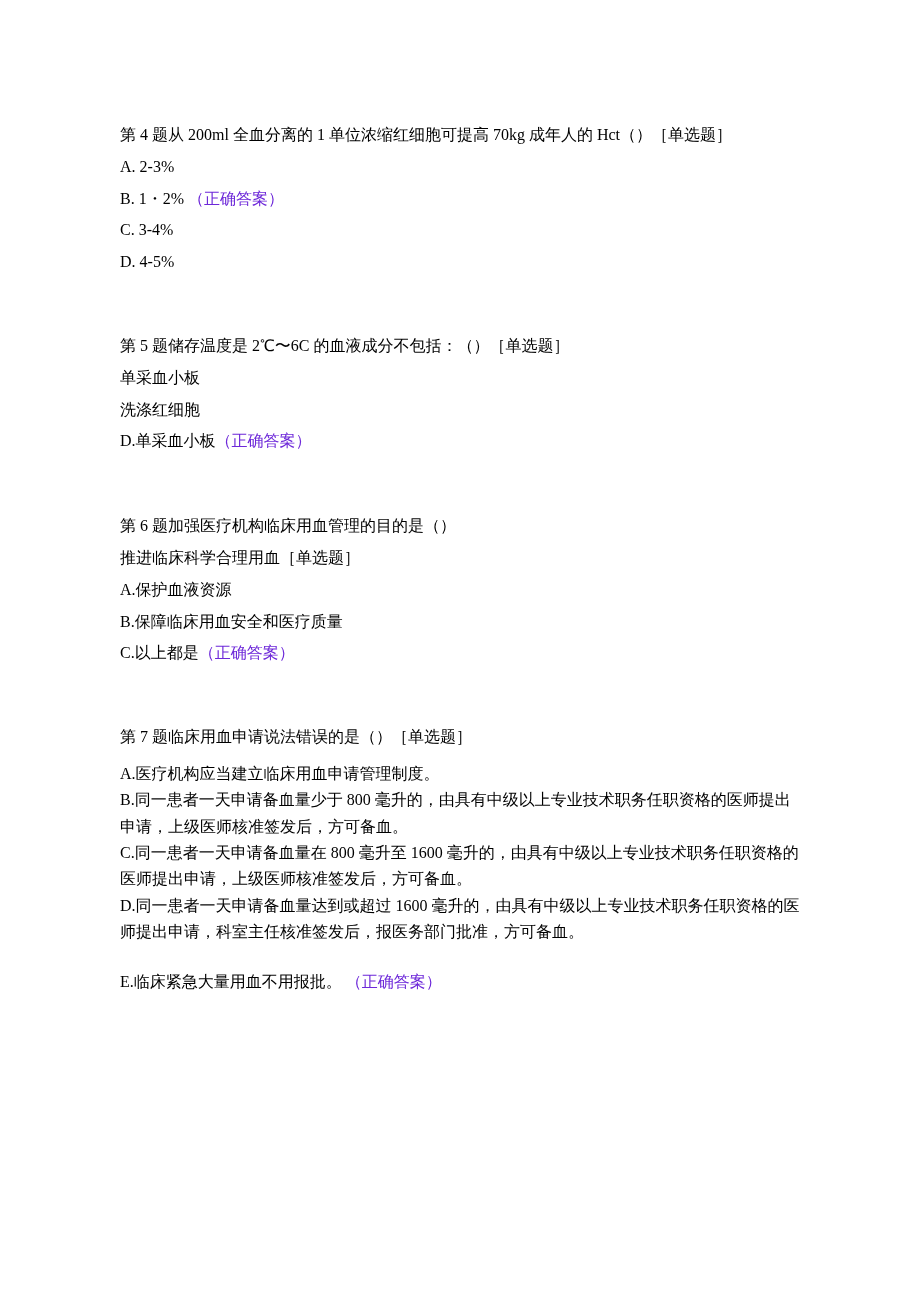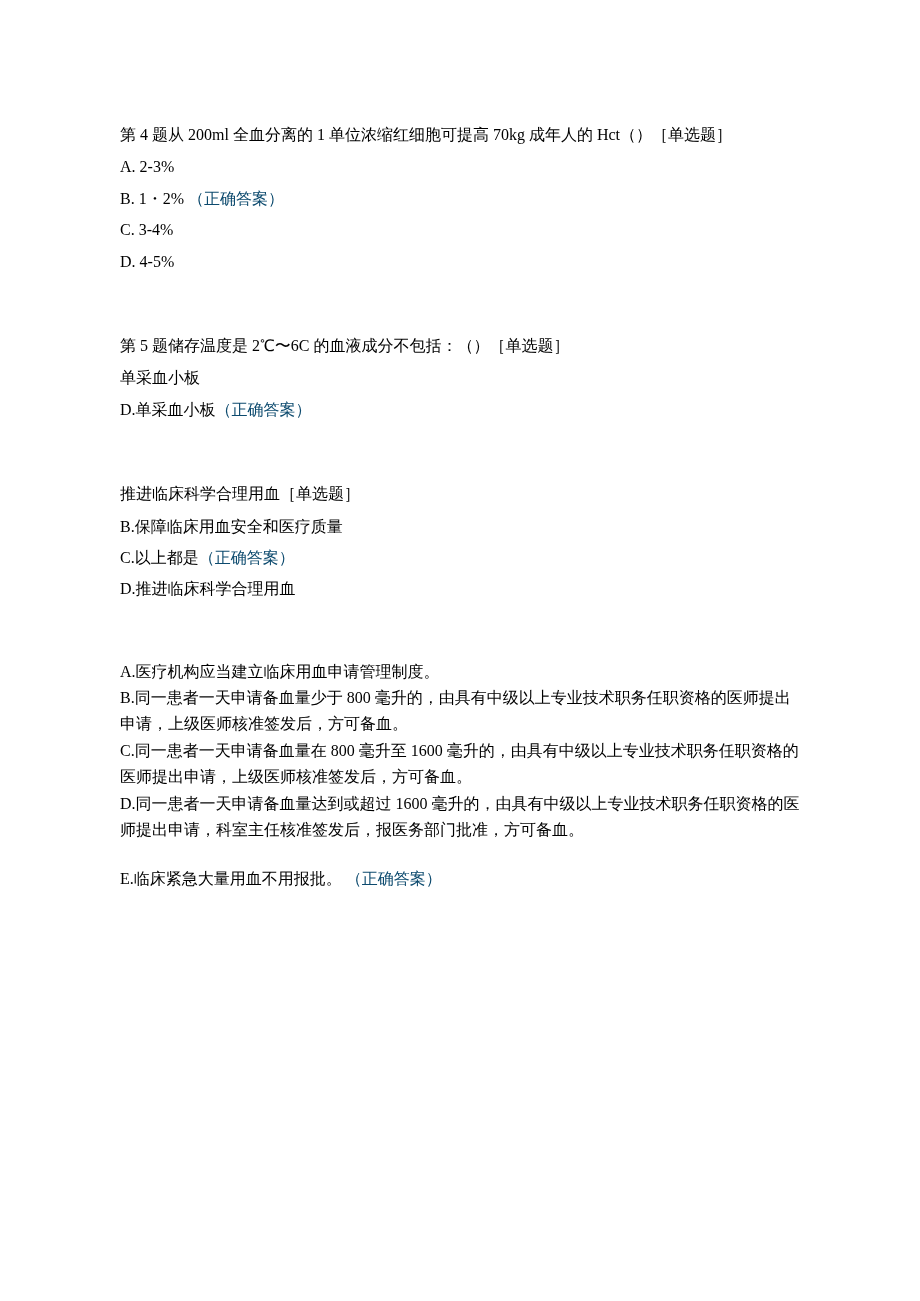--- a/index.html
+++ b/index.html
@@ -23,21 +23,21 @@
       margin-bottom: 2px;
     }
     .option {
       margin-bottom: 1px;
     }
     .option-tight {
       margin-bottom: 0;
       line-height: 1.65;
     }
     .correct {
-      color: #0c4a6e;
+      color: #6d28d9;
     }
     .spacer {
       height: 24px;
     }
   </style>
 </head>
 <body>
 
 <div class="question-block">
   <div class="question-text">第 4 题从 200ml 全血分离的 1 单位浓缩红细胞可提高 70kg 成年人的 Hct（）［单选题］</div>
@@ -47,39 +47,42 @@
   </div>
   <div class="option">C.   3-4%</div>
   <div class="option">D.   4-5%</div>
 </div>
 
 <div class="spacer"></div>
 
 <div class="question-block">
   <div class="question-text">第 5 题储存温度是 2℃〜6C 的血液成分不包括：（）［单选题］</div>
   <div class="option">单采血小板</div>
+  <div class="option">洗涤红细胞</div>
   <div class="option">
     <span>D.单采血小板</span><span class="correct">（正确答案）</span>
   </div>
 </div>
 
 <div class="spacer"></div>
 
 <div class="question-block">
+  <div class="question-text">第 6 题加强医疗机构临床用血管理的目的是（）</div>
   <div class="question-text">推进临床科学合理用血［单选题］</div>
+  <div class="option">A.保护血液资源</div>
   <div class="option">B.保障临床用血安全和医疗质量</div>
   <div class="option">
     <span>C.以上都是</span><span class="correct">（正确答案）</span>
   </div>
-  <div class="option">D.推进临床科学合理用血</div>
 </div>
 
 <div class="spacer"></div>
 
 <div class="question-block">
+  <div class="question-text" style="margin-bottom:8px;">第 7 题临床用血申请说法错误的是（）［单选题］</div>
   <div class="option-tight">A.医疗机构应当建立临床用血申请管理制度。</div>
   <div class="option-tight">B.同一患者一天申请备血量少于 800 毫升的，由具有中级以上专业技术职务任职资格的医师提出申请，上级医师核准签发后，方可备血。</div>
   <div class="option-tight">C.同一患者一天申请备血量在 800 毫升至 1600 毫升的，由具有中级以上专业技术职务任职资格的医师提出申请，上级医师核准签发后，方可备血。</div>
   <div class="option-tight">D.同一患者一天申请备血量达到或超过 1600 毫升的，由具有中级以上专业技术职务任职资格的医师提出申请，科室主任核准签发后，报医务部门批准，方可备血。</div>
   <div class="option" style="margin-top:21px;">
     <span>E.临床紧急大量用血不用报批。 </span><span class="correct">（正确答案）</span>
   </div>
 </div>
 
 </body></html>

